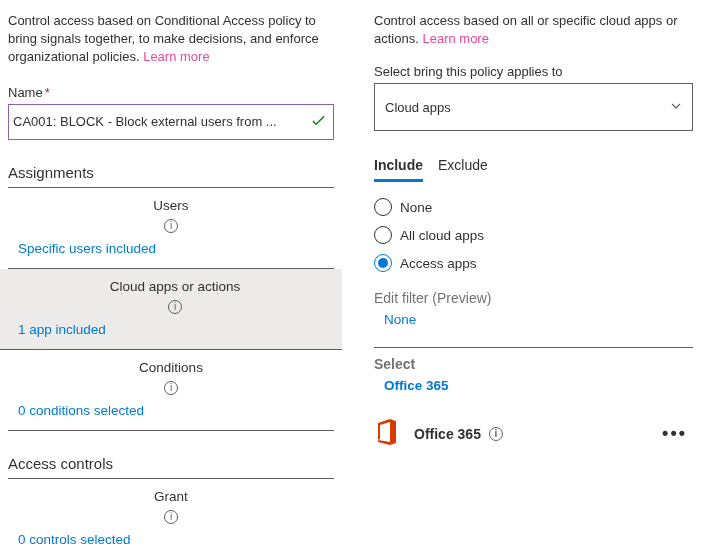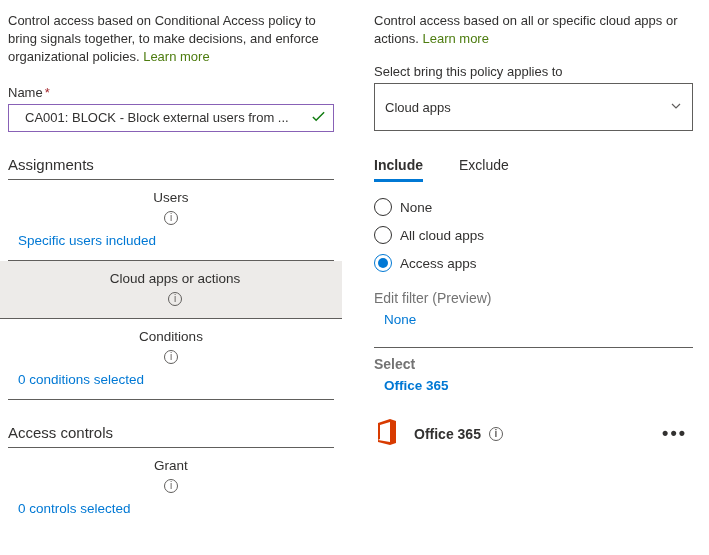--- a/index.html
+++ b/index.html
@@ -21,39 +21,39 @@
     flex: 1;
     padding: 12px 16px 0 24px;
   }
   .intro {
     font-size: 13px;
     color: #323130;
     line-height: 1.4;
     margin-bottom: 2px;
   }
   .link {
-    color: #4d7c0f;
+    color: #ec4899;
     cursor: pointer;
     font-size: 13px;
   }
   .label-row {
     margin-top: 18px;
     font-size: 13px;
     color: #323130;
   }
   .req { color: #a4262c; margin-left: 2px; }
   .name-input-wrap {
     position: relative;
     margin-top: 4px;
   }
   .name-input {
     width: 100%;
-    height: 28px;
+    height: 36px;
     border: 1px solid #8861b6;
-    padding: 0 30px 0 16px;
+    padding: 0 30px 0 4px;
     font-size: 13px;
     color: #323130;
     font-family: inherit;
     outline: none;
     text-overflow: ellipsis;
   }
   .check-icon {
     position: absolute;
     right: 8px;
     top: 50%;
@@ -122,21 +122,21 @@
     padding: 0 10px;
     font-size: 13px;
     cursor: pointer;
   }
   .chevron-down {
     font-size: 11px;
     color: #605e5c;
   }
   .tabs {
     display: flex;
-    gap: 36px;
+    gap: 15px;
     margin-top: 26px;
     border-bottom: 0;
   }
   .tab {
     font-size: 14px;
     color: #323130;
     padding-bottom: 6px;
     cursor: pointer;
     border-bottom: 3px solid transparent;
   }
@@ -251,20 +251,21 @@
       <span class="info-icon">i</span>
     </div>
     <div class="item-value">Specific users included</div>
   </div>
 
   <div class="assignment-item selected">
     <div class="item-header">
       <span>Cloud apps or actions</span>
       <span class="info-icon">i</span>
     </div>
+    <div class="item-value">1 app included</div>
   </div>
 
   <div class="assignment-item">
     <div class="item-header">
       <span>Conditions</span>
       <span class="info-icon">i</span>
     </div>
     <div class="item-value">0 conditions selected</div>
   </div>
 

